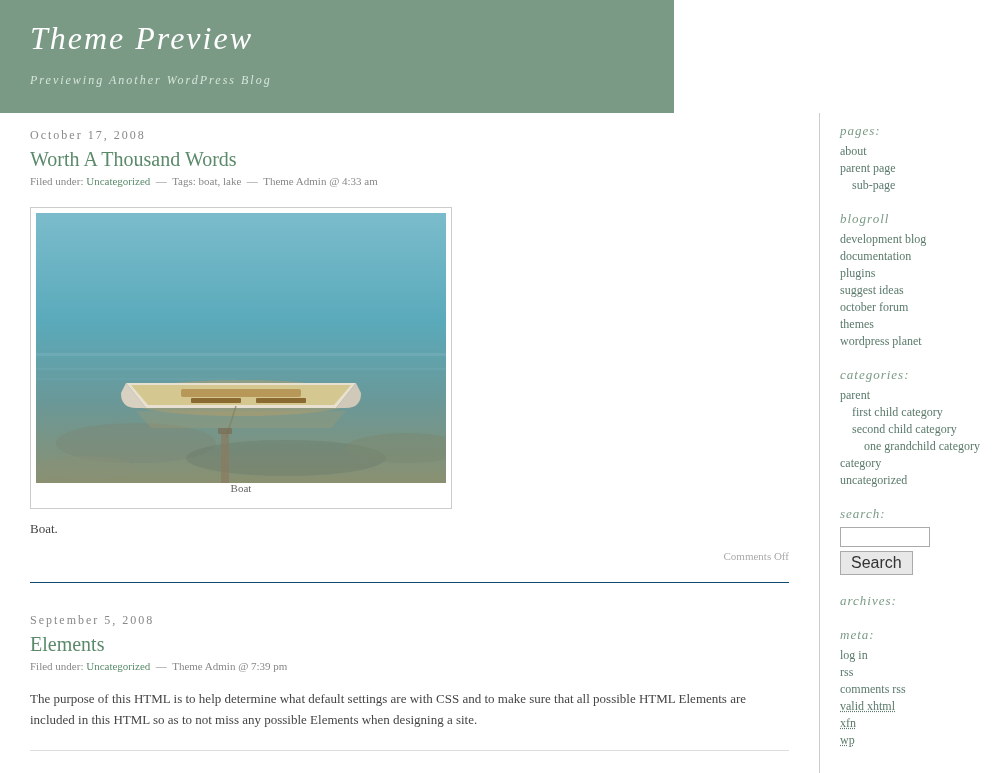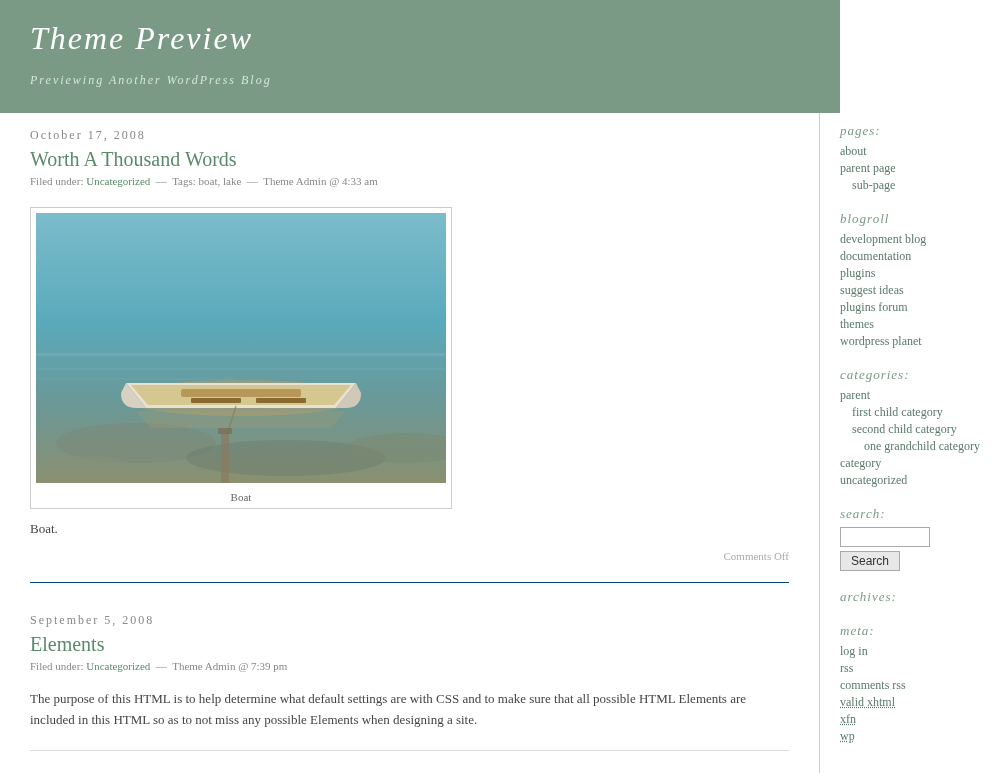--- a/index.html
+++ b/index.html
@@ -14,21 +14,21 @@
       max-width: 1000px;
       margin: 0 auto;
       background: #fff;
       min-height: 773px;
     }
 
     
     #header {
       background-color: #7a9a85;
       padding: 20px 30px 25px 30px;
-      width: 840px;
+      width: 674px;
     }
     #header h1 {
       font-family: Georgia, serif;
       font-style: italic;
       font-size: 32px;
       color: #fff;
       font-weight: normal;
       letter-spacing: 2px;
     }
     #header p {
@@ -118,21 +118,21 @@
       background: linear-gradient(180deg, #6aacb8 0%, #5ba0b0 20%, #4e9aaa 40%, #7ab8c0 60%, #8bbcc0 70%, #7a9090 80%, #6a8080 90%, #808070 100%);
       position: relative;
       overflow: hidden;
     }
 
     .image-caption {
       text-align: center;
       font-size: 11px;
       color: #666;
       position: absolute;
-      bottom: 5px;
+      bottom: 14px;
       left: 0;
       right: 0;
     }
 
     .comments-off {
       text-align: right;
       font-size: 11px;
       color: #aaa;
       margin-top: 10px;
     }
@@ -197,21 +197,21 @@
       font-size: 12px;
       background: #fff;
       display: block;
       margin-bottom: 4px;
     }
 
     .search-button {
       background: #e8e8e8;
       border: 1px solid #aaa;
       padding: 2px 10px;
-      font-size: 12px;
+      font-size: 16px;
       cursor: pointer;
       color: #333;
     }
   </style>
 </head>
 <body>
 
 <div id="wrapper">
 
   <div id="header">
@@ -324,21 +324,21 @@
         </ul>
       </div>
 
       <div class="sidebar-section">
         <div class="sidebar-heading">blogroll</div>
         <ul class="sidebar-list">
           <li><a href="#">development blog</a></li>
           <li><a href="#">documentation</a></li>
           <li><a href="#">plugins</a></li>
           <li><a href="#">suggest ideas</a></li>
-          <li><a href="#">plugins forum</a></li>
+          <li><a href="#">october forum</a></li>
           <li><a href="#">themes</a></li>
           <li><a href="#">wordpress planet</a></li>
         </ul>
       </div>
 
       <div class="sidebar-section">
         <div class="sidebar-heading">categories:</div>
         <ul class="sidebar-list">
           <li><a href="#">parent</a></li>
           <li class="indented"><a href="#">first child category</a></li>

